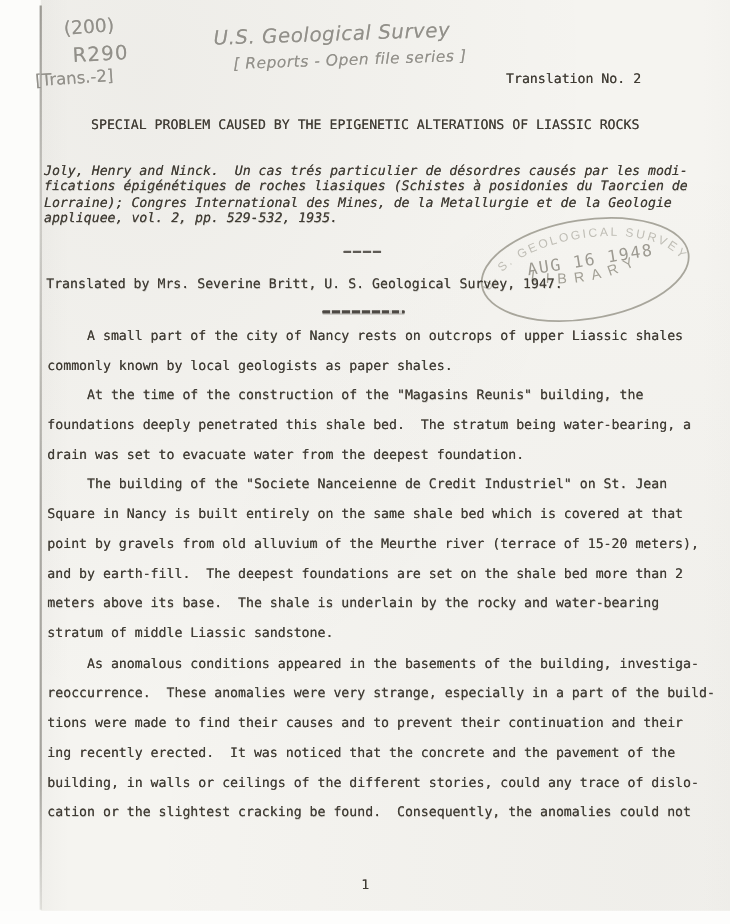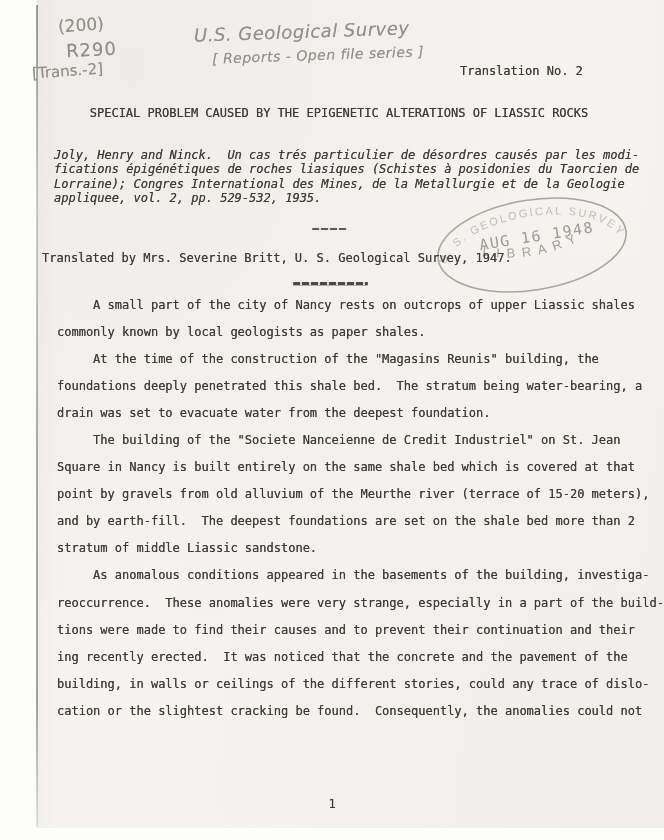--- a/index.html
+++ b/index.html
@@ -10,21 +10,21 @@
       radial-gradient(ellipse at 15% 8%, rgba(60,55,45,0.04), transparent 55%),
       radial-gradient(ellipse at 90% 95%, rgba(60,55,45,0.03), transparent 60%),
       linear-gradient(90deg,#f0efeb,#f5f4f0 4%,#f5f4f0 96%,#f3f2ee);}
   .left-strip{position:absolute;left:0;top:0;width:37px;height:840px;background:#fcfcfa;}
   .bottom-strip{position:absolute;left:0;top:828px;width:664px;height:12px;background:#fdfdfc;}
   .edge-line{position:absolute;left:36px;top:5px;width:2px;height:822px;
     background:linear-gradient(180deg,rgba(95,92,84,.6),rgba(95,92,84,.28) 25%,rgba(95,92,84,.5) 55%,rgba(95,92,84,.55) 85%,rgba(95,92,84,.15));
     filter:blur(.3px);}
   .type{position:absolute;color:#3f3b33;font-size:12px;
     text-shadow:0 0 .6px rgba(63,59,51,.65), .3px .3px 0 rgba(63,59,51,.22);}
-  .line{white-space:pre;padding-left:14px;}
+  .line{white-space:pre;}
   .trans-no{left:460px;top:64px;text-align:right;}
   .doc-title{left:0;top:106px;width:664px;text-align:center;line-height:14.5px;}
   .citation{left:40px;top:148px;line-height:14.4px;font-style:italic;}
   .translator{left:42px;top:251px;}
   .body-text{left:43px;top:292px;line-height:27.05px;}
   .page-num{left:0;top:797px;width:664px;text-align:center;}
   .sep{position:absolute;height:2px;
     background:repeating-linear-gradient(90deg,#44403a 0 7px,rgba(68,64,58,.15) 7px 9px);
     border-radius:1px;}
   .sep-short{left:312px;top:228px;width:35px;opacity:.85;}
@@ -97,20 +97,21 @@
     <div>
         <div class="line">     At the time of the construction of the "Magasins Reunis" building, the</div>
         <div class="line">foundations deeply penetrated this shale bed.  The stratum being water-bearing, a</div>
         <div class="line">drain was set to evacuate water from the deepest foundation.</div>
       </div>
     <div>
         <div class="line">     The building of the "Societe Nanceienne de Credit Industriel" on St. Jean</div>
         <div class="line">Square in Nancy is built entirely on the same shale bed which is covered at that</div>
         <div class="line">point by gravels from old alluvium of the Meurthe river (terrace of 15-20 meters),</div>
         <div class="line">and by earth-fill.  The deepest foundations are set on the shale bed more than 2</div>
+        <div class="line">meters above its base.  The shale is underlain by the rocky and water-bearing</div>
         <div class="line">stratum of middle Liassic sandstone.</div>
       </div>
     <div>
         <div class="line">     As anomalous conditions appeared in the basements of the building, investiga-</div>
         <div class="line">reoccurrence.  These anomalies were very strange, especially in a part of the build-</div>
         <div class="line">tions were made to find their causes and to prevent their continuation and their</div>
         <div class="line">ing recently erected.  It was noticed that the concrete and the pavement of the</div>
         <div class="line">building, in walls or ceilings of the different stories, could any trace of dislo-</div>
         <div class="line">cation or the slightest cracking be found.  Consequently, the anomalies could not</div>
       </div>

